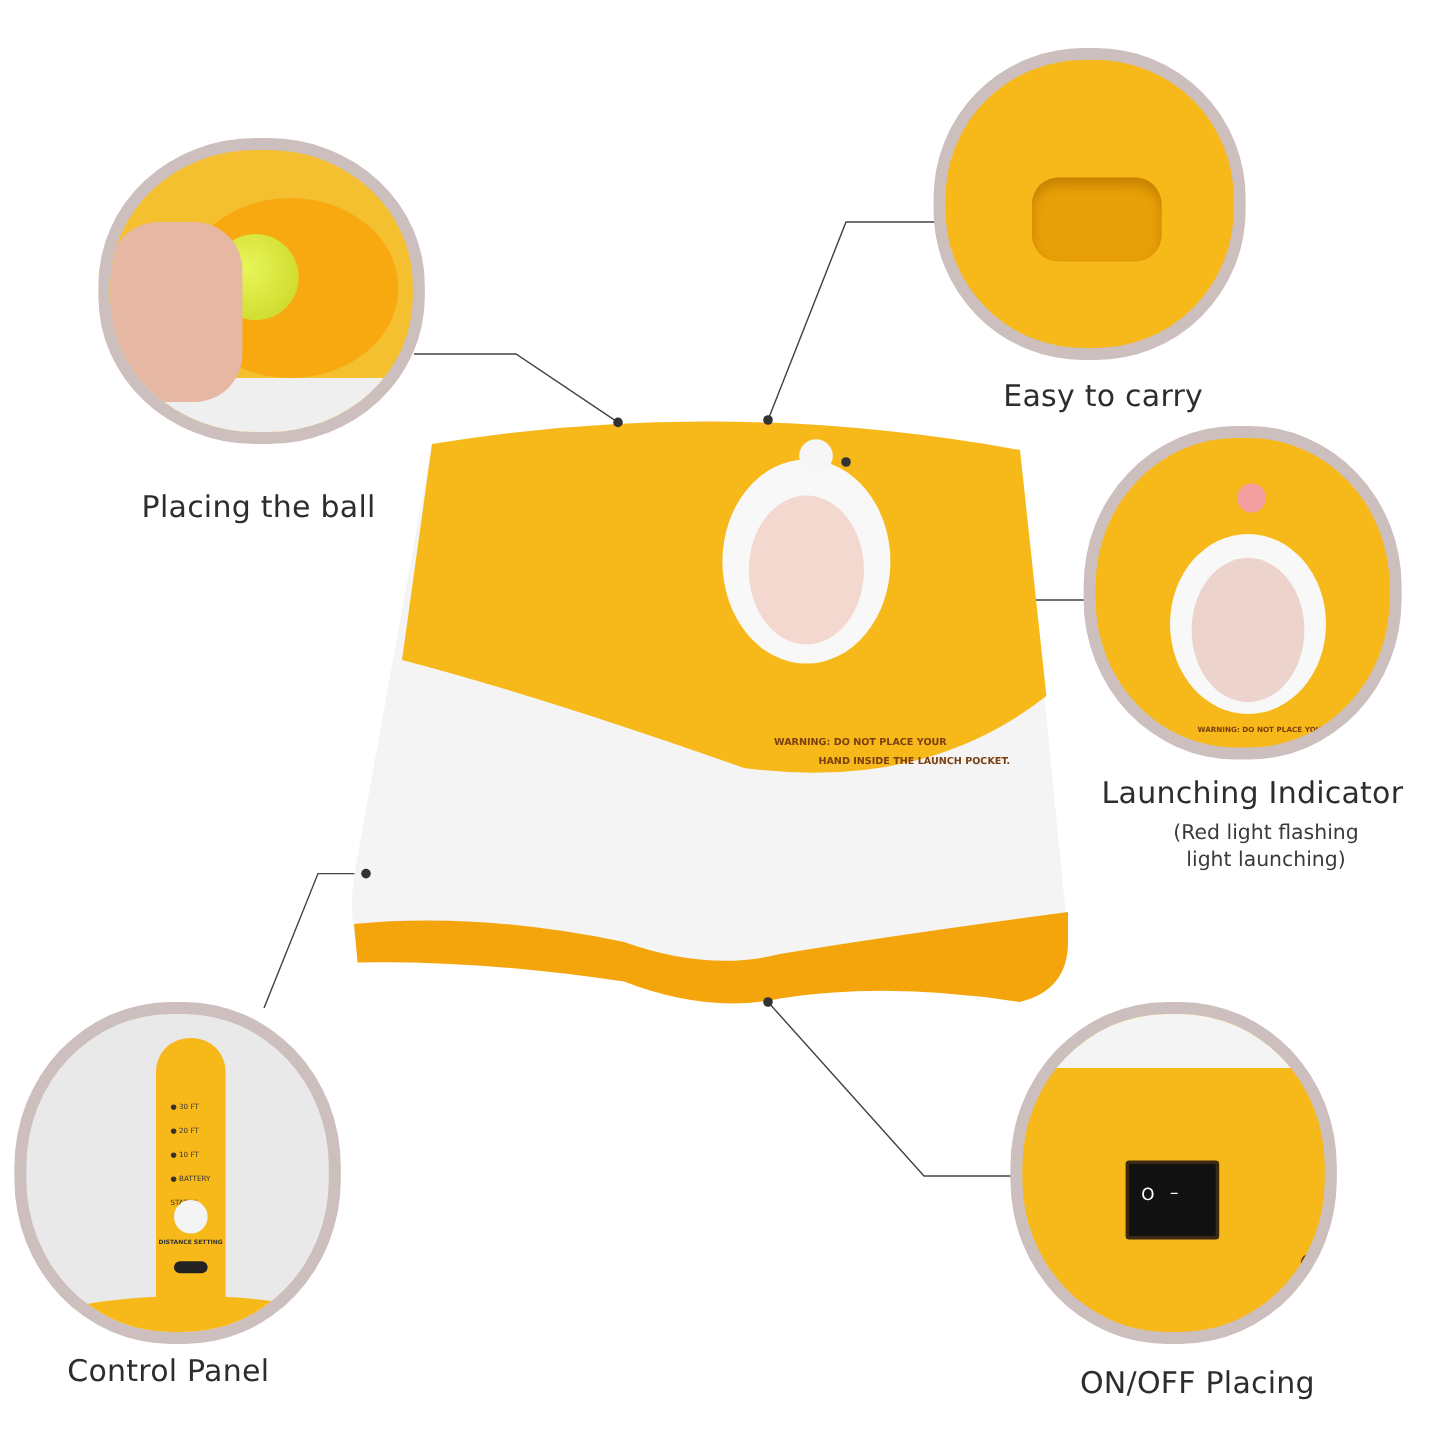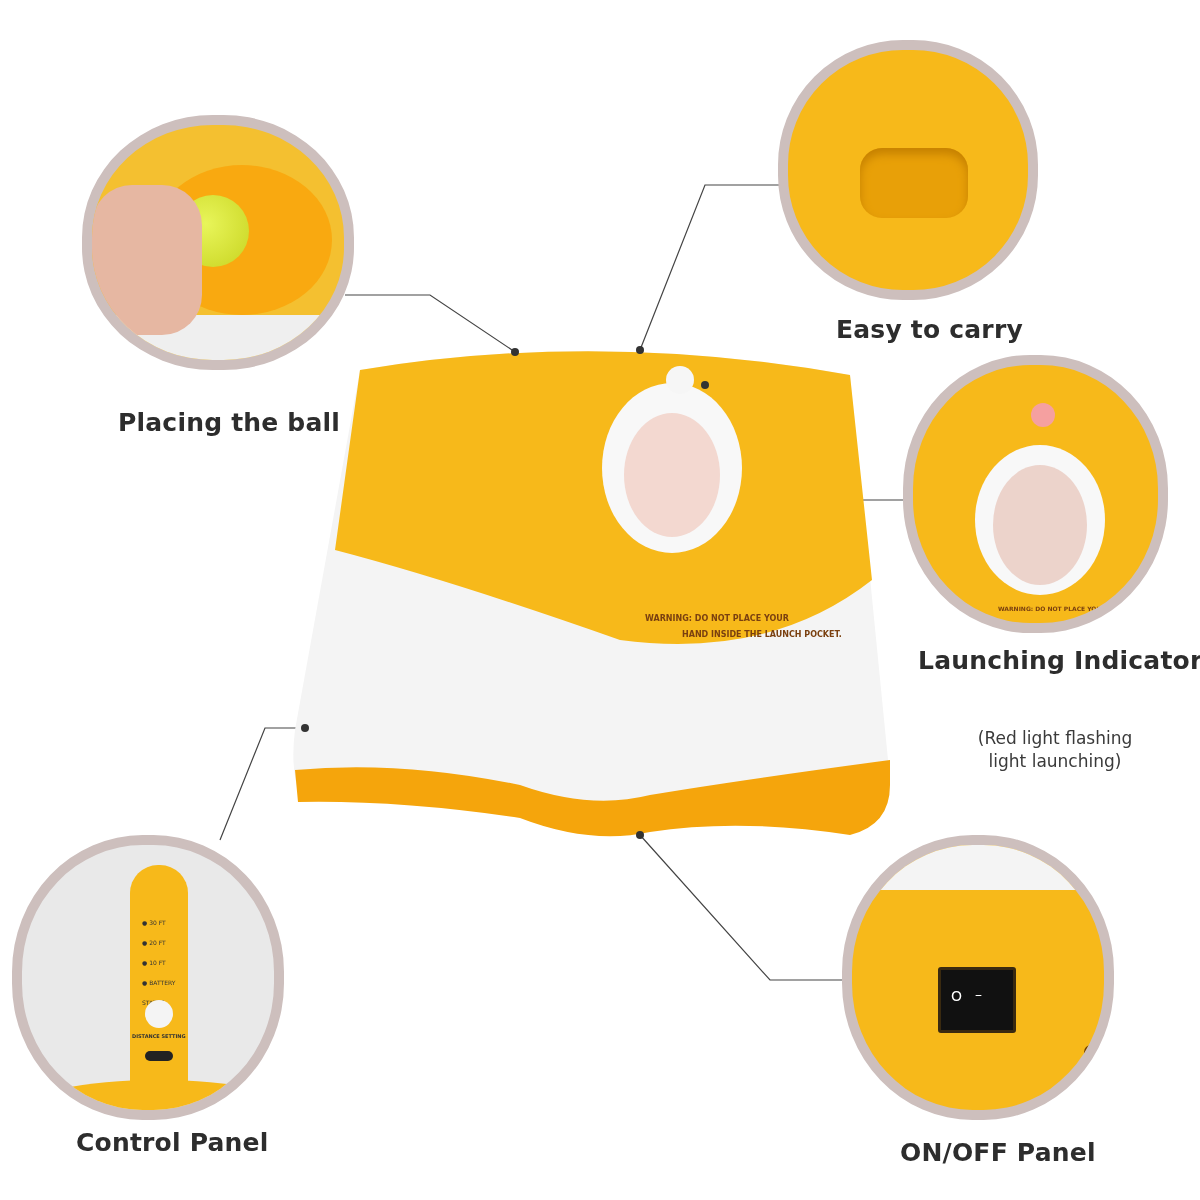--- a/index.html
+++ b/index.html
@@ -1,18 +1,18 @@
 <!DOCTYPE html>
 <html><head>
 <meta charset="utf-8">
 <style>
   html,body{margin:0;padding:0;background:#ffffff;}
   body{width:1200px;height:1200px;position:relative;overflow:hidden;font-family:"DejaVu Sans",sans-serif;}
   .circle{position:absolute;border-radius:48%;border:10px solid #cdbfbd;overflow:hidden;background:#f7b91a;box-sizing:border-box;}
-  .label{position:absolute;font-weight:bold;color:#2d2d2d;font-size:25px;letter-spacing:0.2px;white-space:nowrap;}
+  .label{position:absolute;font-weight:normal;color:#2d2d2d;font-size:25px;letter-spacing:0.2px;white-space:nowrap;}
   .sub{position:absolute;color:#3a3a3a;font-size:17px;text-align:center;line-height:23px;}
   svg.lines{position:absolute;left:0;top:0;}
   .dot{position:absolute;width:8px;height:8px;border-radius:50%;background:#333;}
 </style>
 </head>
 <body>
 
 <svg class="lines" width="1200" height="1200">
   <polyline points="345,295 430,295 515,352" fill="none" stroke="#444" stroke-width="1.2"></polyline>
   <polyline points="640,350 705,185 780,185" fill="none" stroke="#444" stroke-width="1.2"></polyline>
@@ -53,42 +53,42 @@
 </div>
 <div class="label" style="left:836px;top:315px;">Easy to carry</div>
 
 <div class="circle" style="left:903px;top:355px;width:265px;height:278px;">
   <div style="position:absolute;left:118px;top:38px;width:24px;height:24px;border-radius:50%;background:#f5a0a0;"></div>
   <div style="position:absolute;left:62px;top:80px;width:130px;height:150px;border-radius:50%;background:#f8f8f8;"></div>
   <div style="position:absolute;left:80px;top:100px;width:94px;height:120px;border-radius:50%;background:#ecd3cb;"></div>
   <div style="position:absolute;left:85px;top:240px;font-size:6px;color:#7a4010;font-weight:bold;">WARNING: DO NOT PLACE YOUR</div>
 </div>
 <div class="label" style="left:918px;top:646px;">Launching Indicator</div>
-<div class="sub" style="left:960px;top:683px;width:190px;margin-top:44px;">
+<div class="sub" style="left:960px;top:683px;width:190px;">
   <div>(Red light flashing</div>
   <div>light launching)</div>
 </div>
 
 <div class="circle" style="left:12px;top:835px;width:272px;height:285px;background:#e9e9e9;">
   <div style="position:absolute;left:0;top:235px;width:272px;height:60px;background:#f7b91a;border-radius:50% 50% 0 0;"></div>
   <div style="position:absolute;left:108px;top:20px;width:58px;height:232px;border-radius:28px 28px 0 0;background:#f7b91a;">
     <div style="position:absolute;left:12px;top:48px;font-size:6px;color:#333;line-height:20px;">
       <div>● <span>30 FT</span></div>
       <div>● <span>20 FT</span></div>
       <div>● <span>10 FT</span></div>
       <div>● <span>BATTERY STATUS</span></div>
     </div>
     <div style="position:absolute;left:15px;top:135px;width:28px;height:28px;border-radius:50%;background:#f4f4f4;"></div>
     <div style="position:absolute;left:2px;top:168px;font-size:5px;color:#333;font-weight:bold;">DISTANCE SETTING</div>
     <div style="position:absolute;left:15px;top:186px;width:28px;height:10px;border-radius:5px;background:#222;"></div>
   </div>
 </div>
-<div class="label" style="left:76px;top:1128px;">Control Panel</div>
+<div class="label" style="left:56px;top:1128px;">Control Panel</div>
 
 <div class="circle" style="left:842px;top:835px;width:272px;height:285px;">
   <div style="position:absolute;left:0;top:0;width:272px;height:45px;background:#f4f4f4;"></div>
   <div style="position:absolute;left:86px;top:122px;width:72px;height:60px;background:#111;border:3px solid #3a2a10;border-radius:3px;">
     <span style="position:absolute;left:10px;top:18px;color:#fff;font-size:14px;">O</span>
     <span style="position:absolute;left:34px;top:16px;color:#fff;font-size:14px;">–</span>
   </div>
   <div style="position:absolute;left:232px;top:200px;width:14px;height:14px;border-radius:50%;background:#6a3a00;"></div>
 </div>
-<div class="label" style="left:900px;top:1138px;">ON/OFF Panel</div>
+<div class="label" style="left:900px;top:1138px;">ON/OFF Placing</div>
 
 </body></html>

